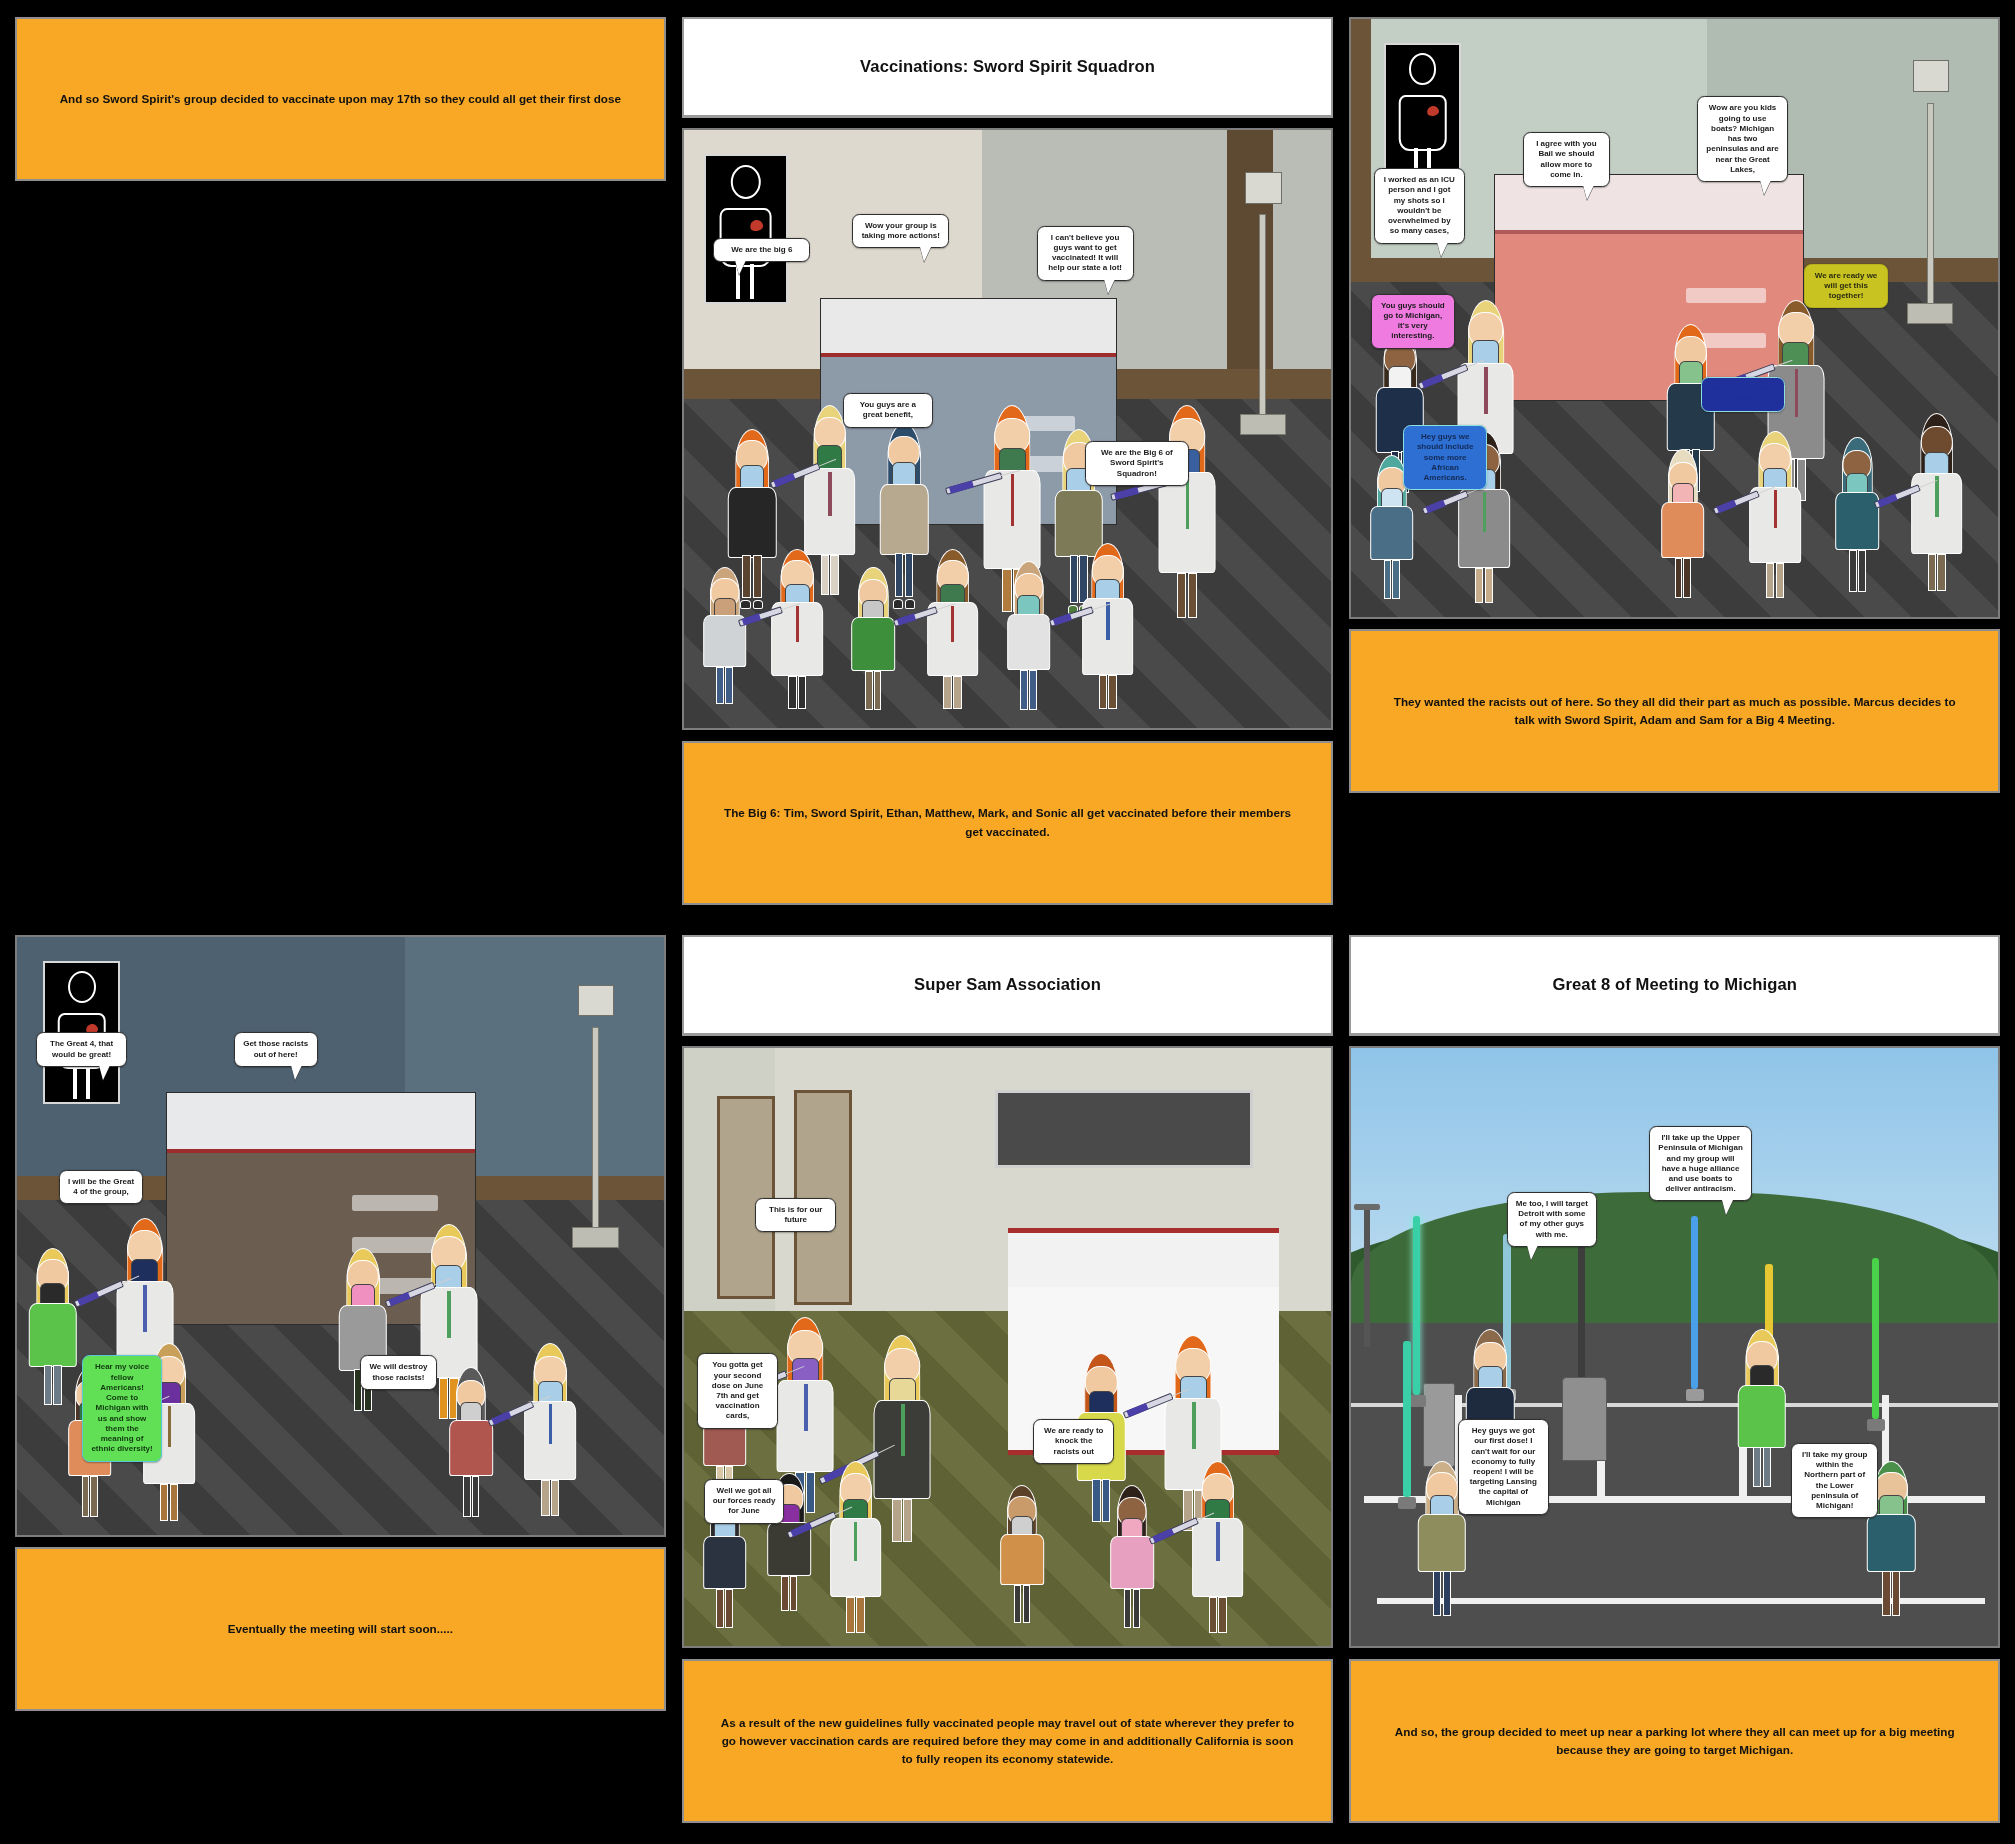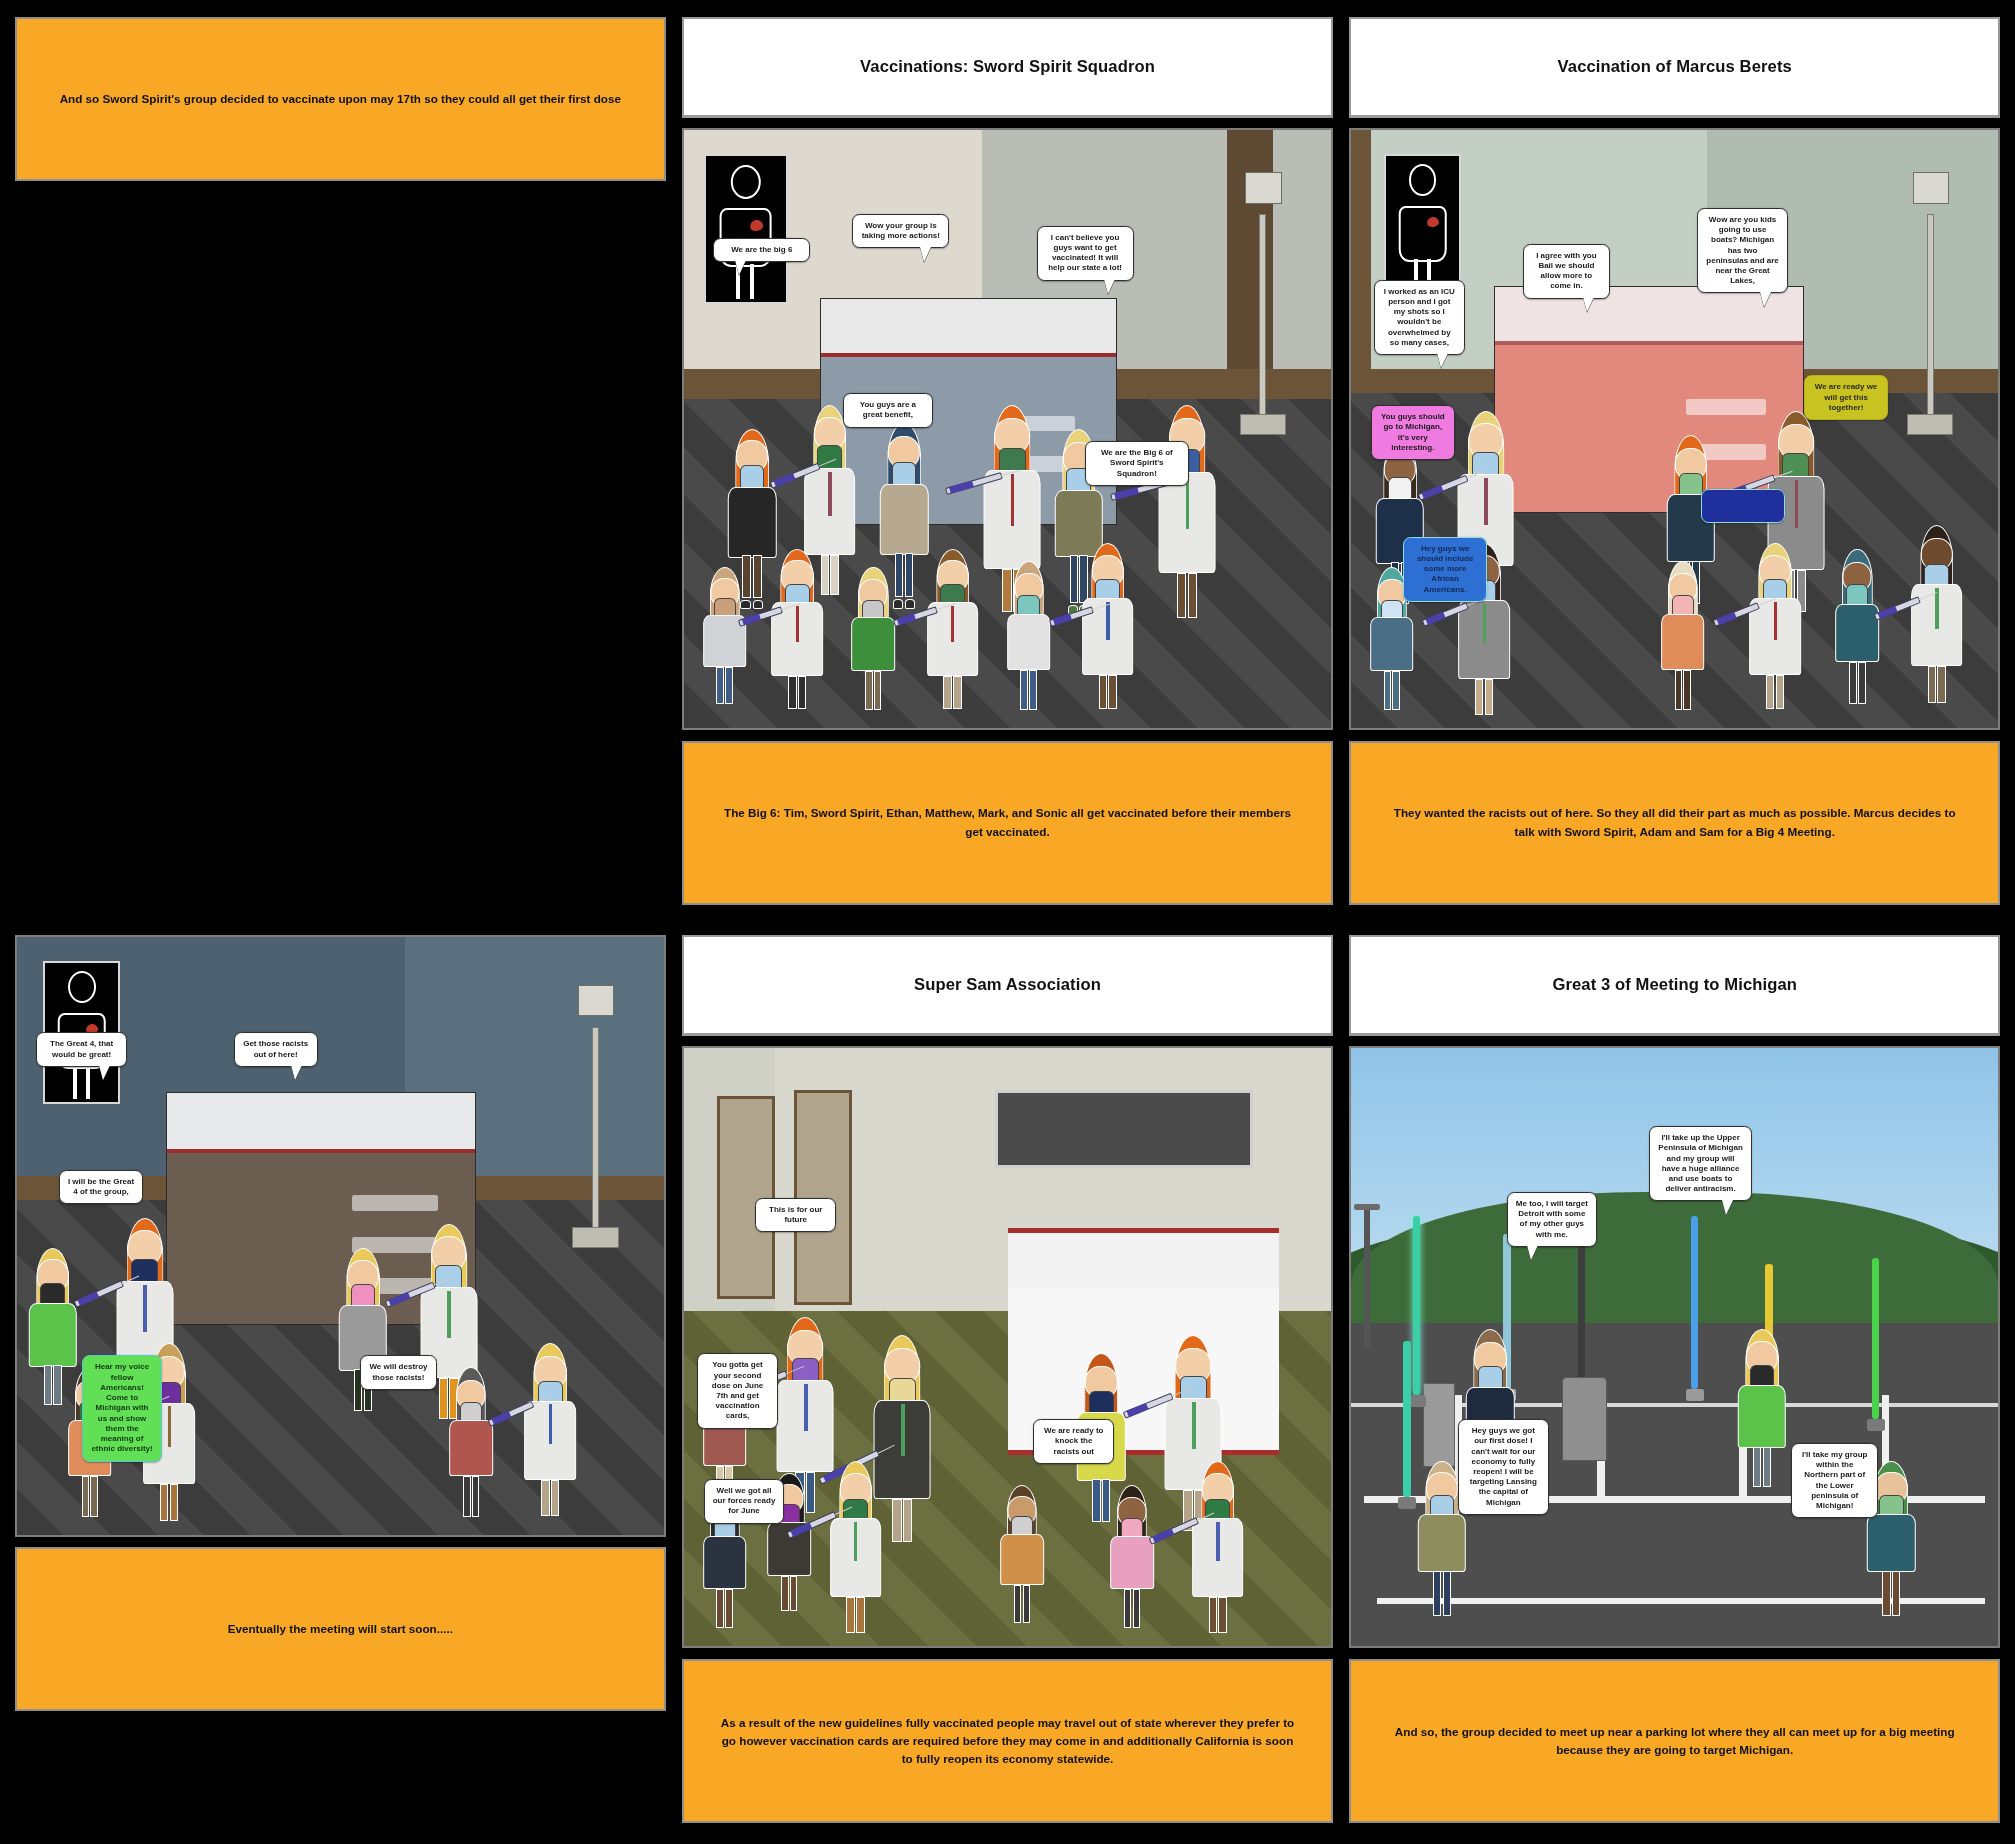--- a/index.html
+++ b/index.html
@@ -371,23 +371,20 @@
         <div class="bubble tail-r" style="left:54.5%;top:16%;width:15%;">I can't believe you guys want to get vaccinated! It will help our state a lot!</div>
         <div class="bubble no-tail" style="left:24.5%;top:44%;width:14%;">You guys are a great benefit,</div>
         <div class="bubble no-tail" style="left:62%;top:52%;width:16%;">We are the Big 6 of Sword Spirit's Squadron!</div>
       </div>
       <div class="caption-box">
         <div class="caption-text">The Big 6: Tim, Sword Spirit, Ethan, Matthew, Mark, and Sonic all get vaccinated before their members get vaccinated.</div>
       </div>
     </div>
 
     <div class="cell">
-      <div class="title-box">
-        <div class="title-text">Vaccination of Marcus Berets</div>
-      </div>
       <div class="scene">
         <div class="bg-wall" style="background:#c3cfc5;"></div>
         <div class="layer" style="left:55%;top:0;width:45%;height:46%;background:#b0bcb2;"></div>
         <div class="layer" style="left:0;top:0;width:3%;height:52%;background:#6b5437;"></div>
         <div class="floor-dark"></div>
         <div class="layer" style="left:0;top:40%;width:100%;height:4%;background:#6b5437;"></div>
 
         <div class="xray" style="left:5%;top:4%;width:12%;height:24%;">
           <div class="head" style="top:6%"></div>
             <div class="torso"></div>
@@ -802,21 +799,21 @@
         <div class="bubble no-tail" style="left:3%;top:72%;width:12.5%;">Well we got all our forces ready for June</div>
         <div class="bubble no-tail" style="left:54%;top:62%;width:12.5%;">We are ready to knock the racists out</div>
       </div>
       <div class="caption-box">
         <div class="caption-text">As a result of the new guidelines  fully vaccinated people may travel out of state wherever they prefer to go however vaccination cards are required before they may come in and additionally California is soon to fully reopen its economy statewide.</div>
       </div>
     </div>
 
     <div class="cell">
       <div class="title-box">
-        <div class="title-text">Great 3 of Meeting to Michigan</div>
+        <div class="title-text">Great 8 of Meeting to Michigan</div>
       </div>
       <div class="scene">
         <div class="sky"></div>
         <div class="trees2"></div>
         <div class="trees"></div>
         <div class="lot"></div>
 
         <div class="stripe" style="left:0;bottom:40%;width:100%;height:4.5px;background:#d8d8d8;"></div>
         <div class="stripe" style="left:2%;bottom:24%;width:96%;height:6.8px;"></div>
         <div class="stripe" style="left:4%;bottom:7%;width:94%;height:6.8px;"></div>

